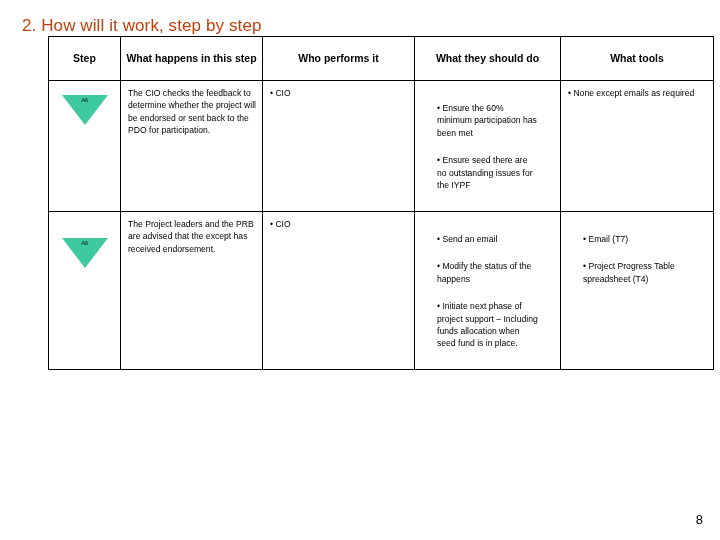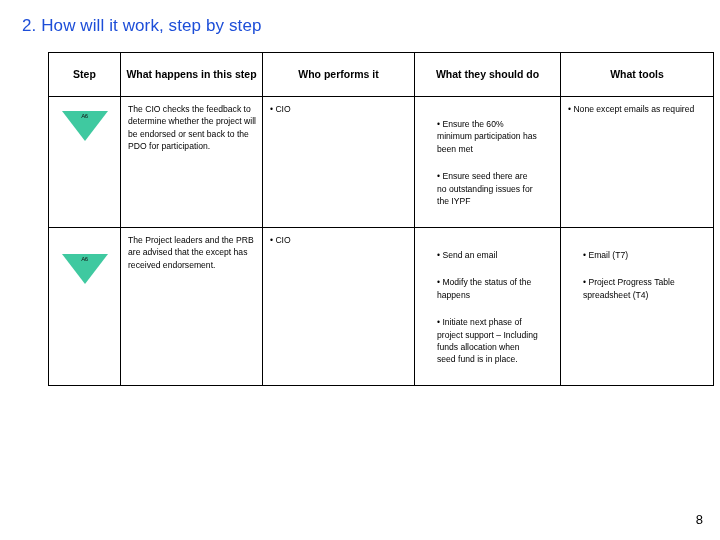--- a/index.html
+++ b/index.html
@@ -15,29 +15,29 @@
     overflow: hidden;
     position: relative;
   }
 
   .slide-title {
     position: absolute;
     left: 22px;
     top: 16px;
     font-size: 17px;
     font-weight: 400;
-    color: #1d4ed8;
+    color: #c2410c;
     letter-spacing: 0.1px;
     white-space: nowrap;
   }
 
   .step-table {
     position: absolute;
     left: 48px;
-    top: 52px;
+    top: 36px;
     width: 620px;
     border-collapse: collapse;
     table-layout: fixed;
   }
   .step-table th,
   .step-table td {
     border: 1px solid #000000;
     vertical-align: top;
     padding: 0;
   }

